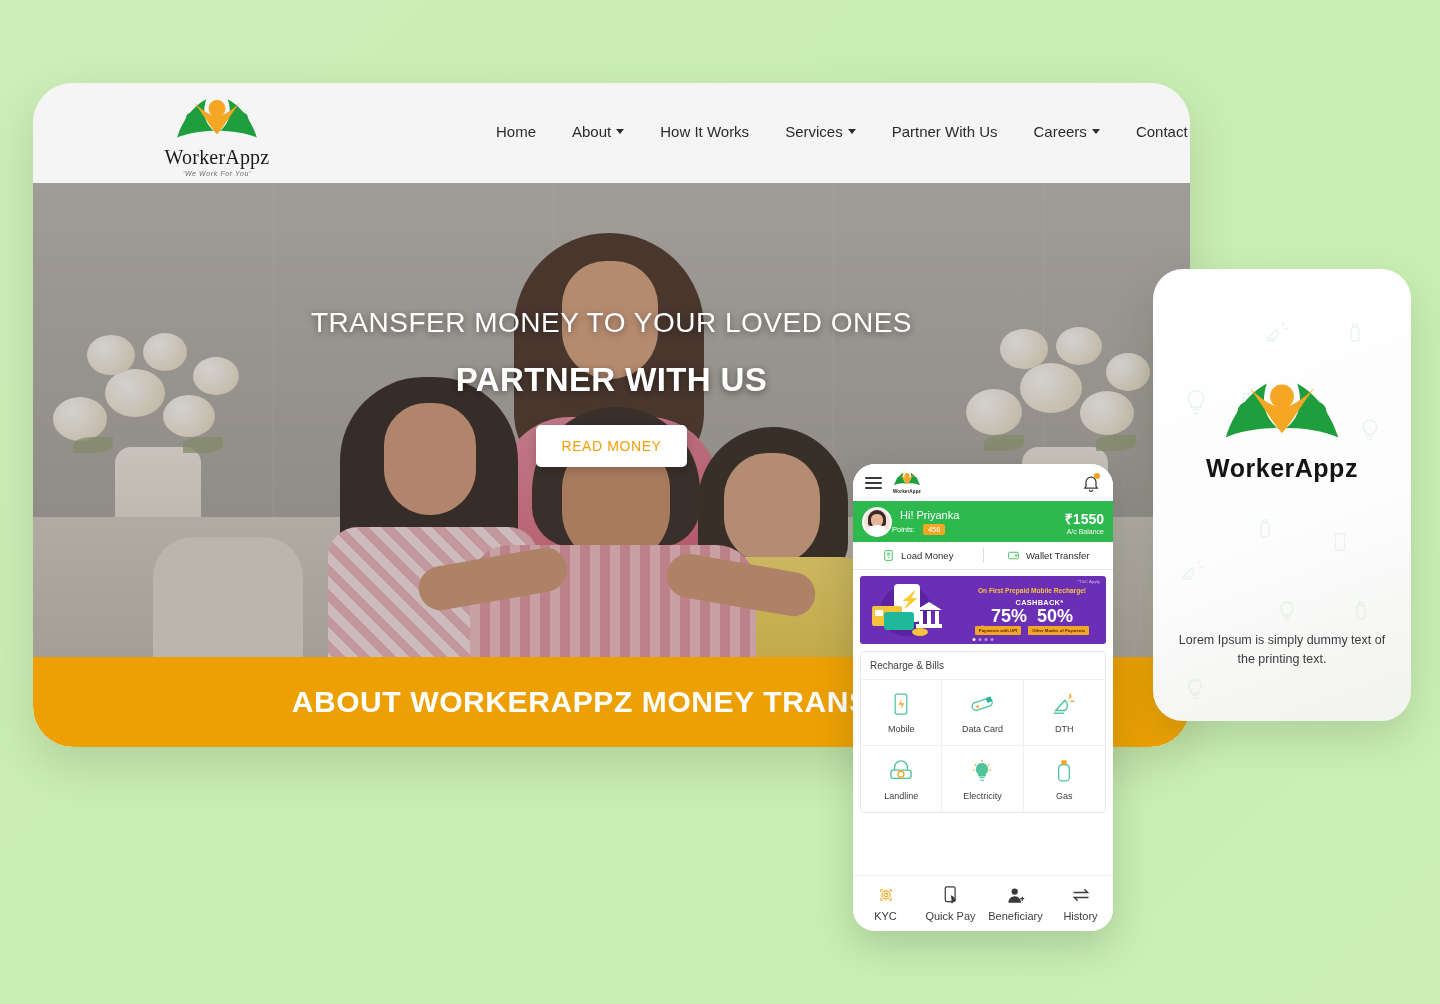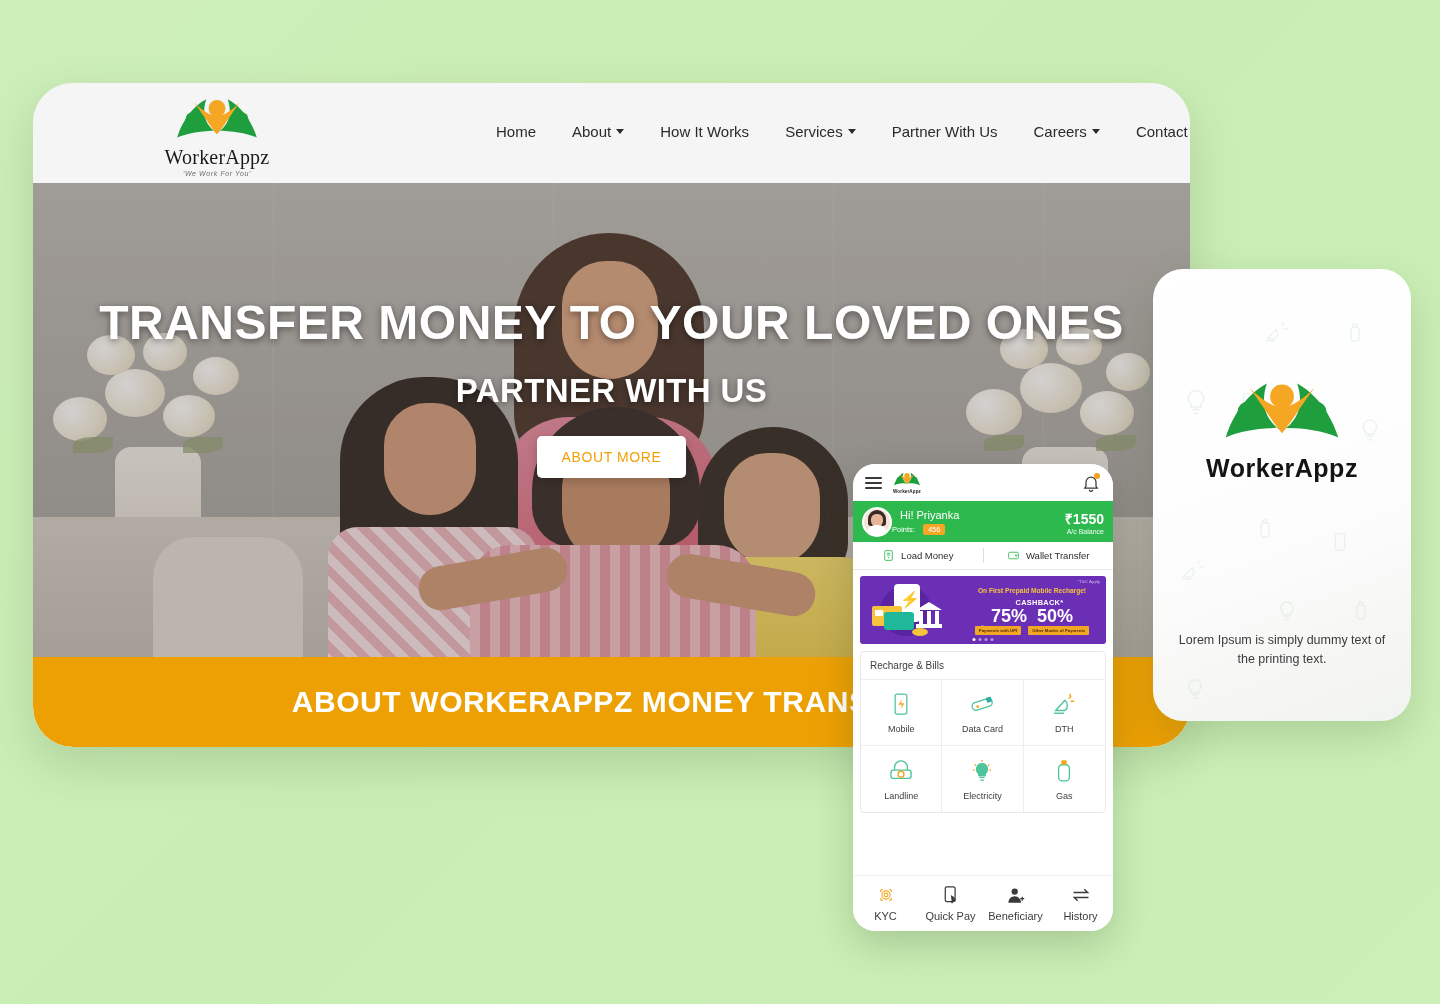--- a/index.html
+++ b/index.html
@@ -79,22 +79,22 @@
     background: #231710; border-radius: 76px 76px 34px 34px; }
   .f-boy-face { position: absolute; left: 492px; top: 226px; width: 96px; height: 112px;
     background: #d29d78; border-radius: 48px 48px 52px 52px; }
   .f-boy-shirt { position: absolute; left: 448px; top: 330px; width: 196px; height: 108px;
     background: linear-gradient(180deg,#f5d95f,#e8c63f); border-radius: 34px 34px 0 0; }
   .arm { position: absolute; height: 44px; border-radius: 22px; background: #c98f68; }
 
   .hero-scrim { position: absolute; inset: 0; background: rgba(108,104,100,.30); }
 
   .hero-copy { position: absolute; left: 0; right: 0; top: 112px; text-align: center; color: #fff; }
-  .h-title { font-size: 48px; font-weight: 700; letter-spacing: .5px;
-    text-shadow: 0 2px 7px rgba(0,0,0,.45); }
+  .h-title { font-size: 28px; font-weight: 400; letter-spacing: .5px;
+    text-shadow: 0 2px 7px rgba(0,0,0,.45); margin-top: 12px; }
   .h-sub { font-size: 23px; margin-top: 19px; letter-spacing: .3px;
     text-shadow: 0 2px 6px rgba(0,0,0,.45); }
   .h-sub2 { font-size: 33px; font-weight: 600; margin-top: 22px; letter-spacing: .4px;
     text-shadow: 0 2px 7px rgba(0,0,0,.45); }
   .readmore { display: inline-block; margin-top: 26px; background: #fff; color: #f2a007;
     font-size: 14px; letter-spacing: .6px; padding: 13px 25px; border-radius: 5px;
     border: none; cursor: pointer; font-family: inherit; box-shadow: 0 3px 10px rgba(0,0,0,.18); }
 
   .aboutband { position: absolute; left: 0; top: 574px; width: 1157px; height: 90px;
     background: #eda004; display: flex; align-items: center; justify-content: center;
@@ -307,21 +307,21 @@
         <div class="f-dad-body"></div>
         <div class="arm" style="left:186px;top:330px;width:150px;transform:rotate(-10deg)"></div>
         <div class="arm" style="right:176px;top:336px;width:150px;transform:rotate(10deg)"></div>
       </div>
     </div>
     <div class="hero-scrim"></div>
 
     <div class="hero-copy">
       <div class="h-title">TRANSFER MONEY TO YOUR LOVED ONES</div>
       <div class="h-sub2">PARTNER WITH US</div>
-      <button class="readmore">ABOUT MORE</button>
+      <button class="readmore">READ MONEY</button>
     </div>
   </div>
 
   <div class="aboutband">
     <span>ABOUT WORKERAPPZ MONEY TRANSFER</span>
   </div>
 </div>
 
 <div class="splash">
   <svg class="wm" style="left:28px;top:118px" width="30" height="30" viewBox="0 0 24 24" fill="none" stroke="#bfe0c7" stroke-width="1.4">

